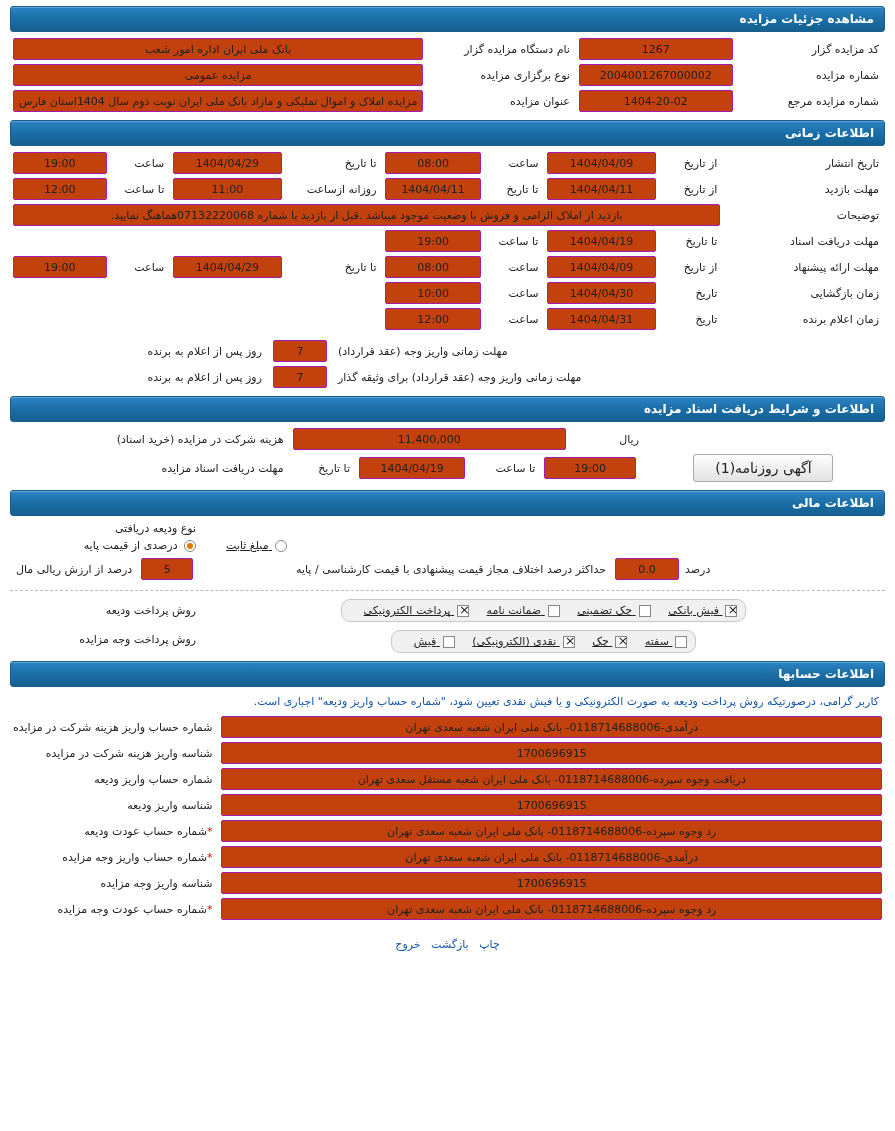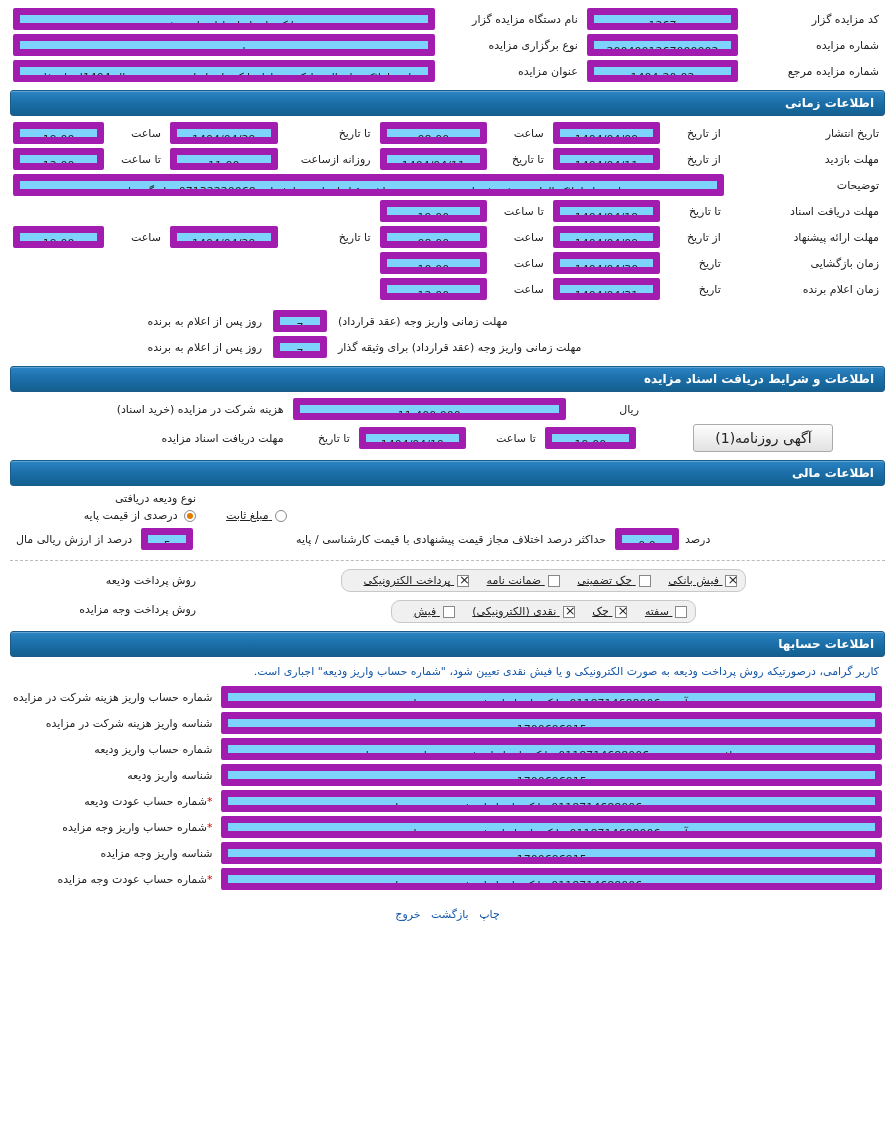--- a/index.html
+++ b/index.html
@@ -27,22 +27,22 @@
     margin-bottom: 4px;
     box-shadow: inset 0 1px 0 rgba(255,255,255,0.25);
   }
   .sec { margin-bottom: 6px; }
 
   table.form { width: 100%; border-collapse: collapse; }
   table.form td { padding: 2px 3px; vertical-align: middle; }
   .lbl { text-align: right; white-space: nowrap; padding-right: 6px !important; font-size: 11px; }
 
   .fld {
-    background: #7dd3fc;
-    border: 7px solid #a21caf;
+    background: #c2410c;
+    border: 1px solid #a21caf;
     padding: 3px 5px;
     height: 22px;
     line-height: 15px;
     font-size: 11px;
     text-align: center;
     overflow: hidden;
     white-space: nowrap;
     border-radius: 2px;
   }
   .fld.num { direction: ltr; }
@@ -96,20 +96,21 @@
 
   .footer { text-align: center; padding: 10px 0 4px 0; }
   .footer a { color: #1558a8; text-decoration: none; font-size: 11px; }
 </style>
 </head>
 <body>
 
 <div class="page">
 
   <div class="sec">
+    <div class="section-header">مشاهده جزئیات مزایده</div>
     <table class="form">
       <tbody>
           <tr>
         <td class="lbl" style="width:150px">کد مزایده گزار</td>
         <td style="width:160px">
               <div class="fld num">1267</div>
             </td>
         <td class="lbl" style="width:150px">نام دستگاه مزایده گزار</td>
         <td>
               <div class="fld">بانک ملی ایران اداره امور شعب</div>

